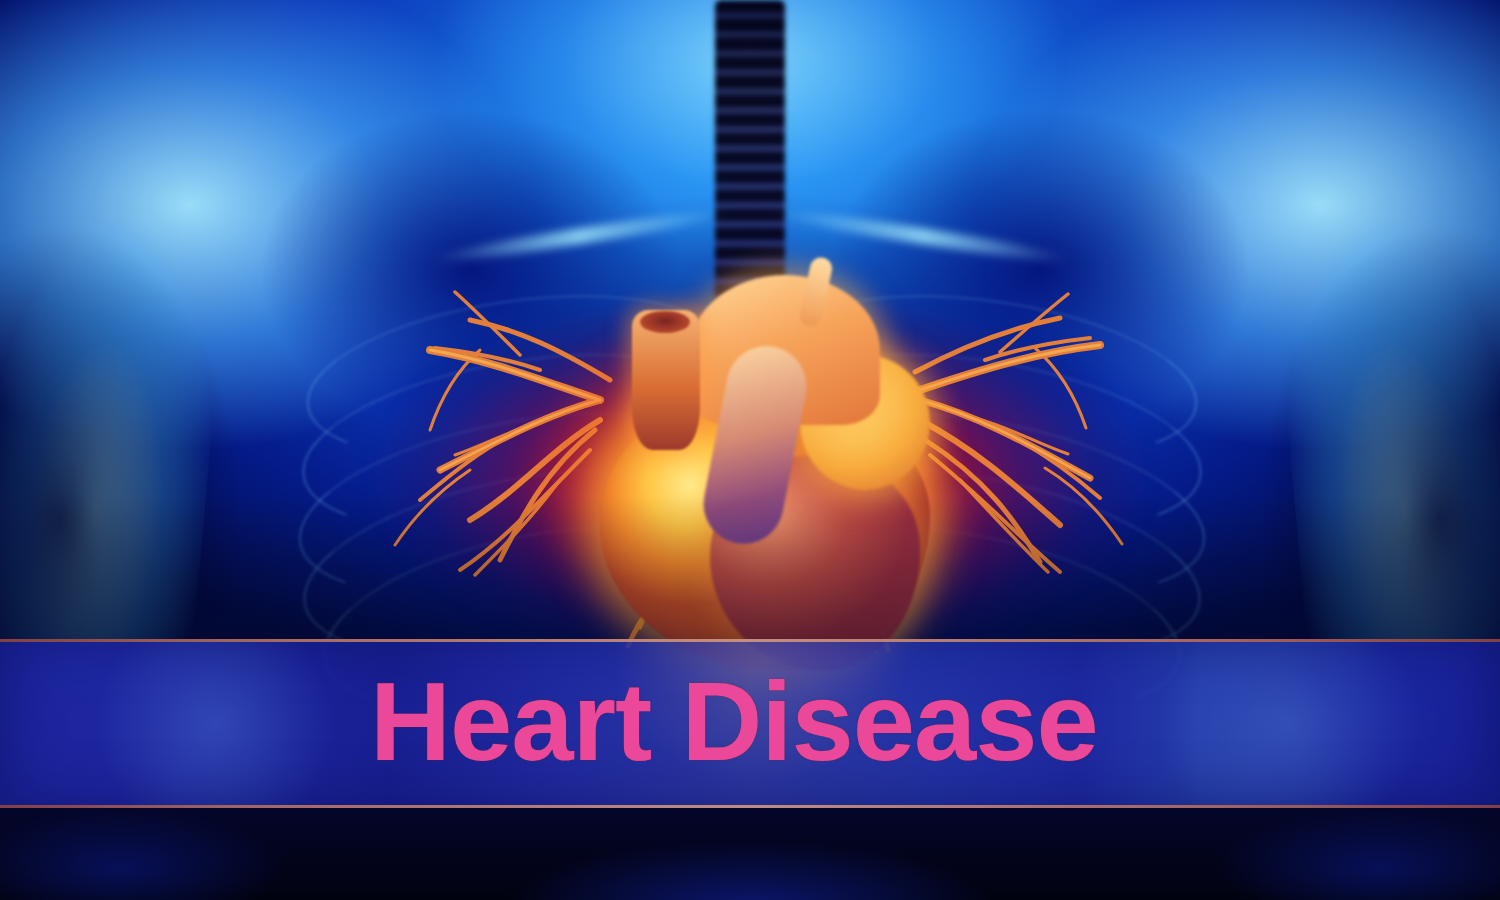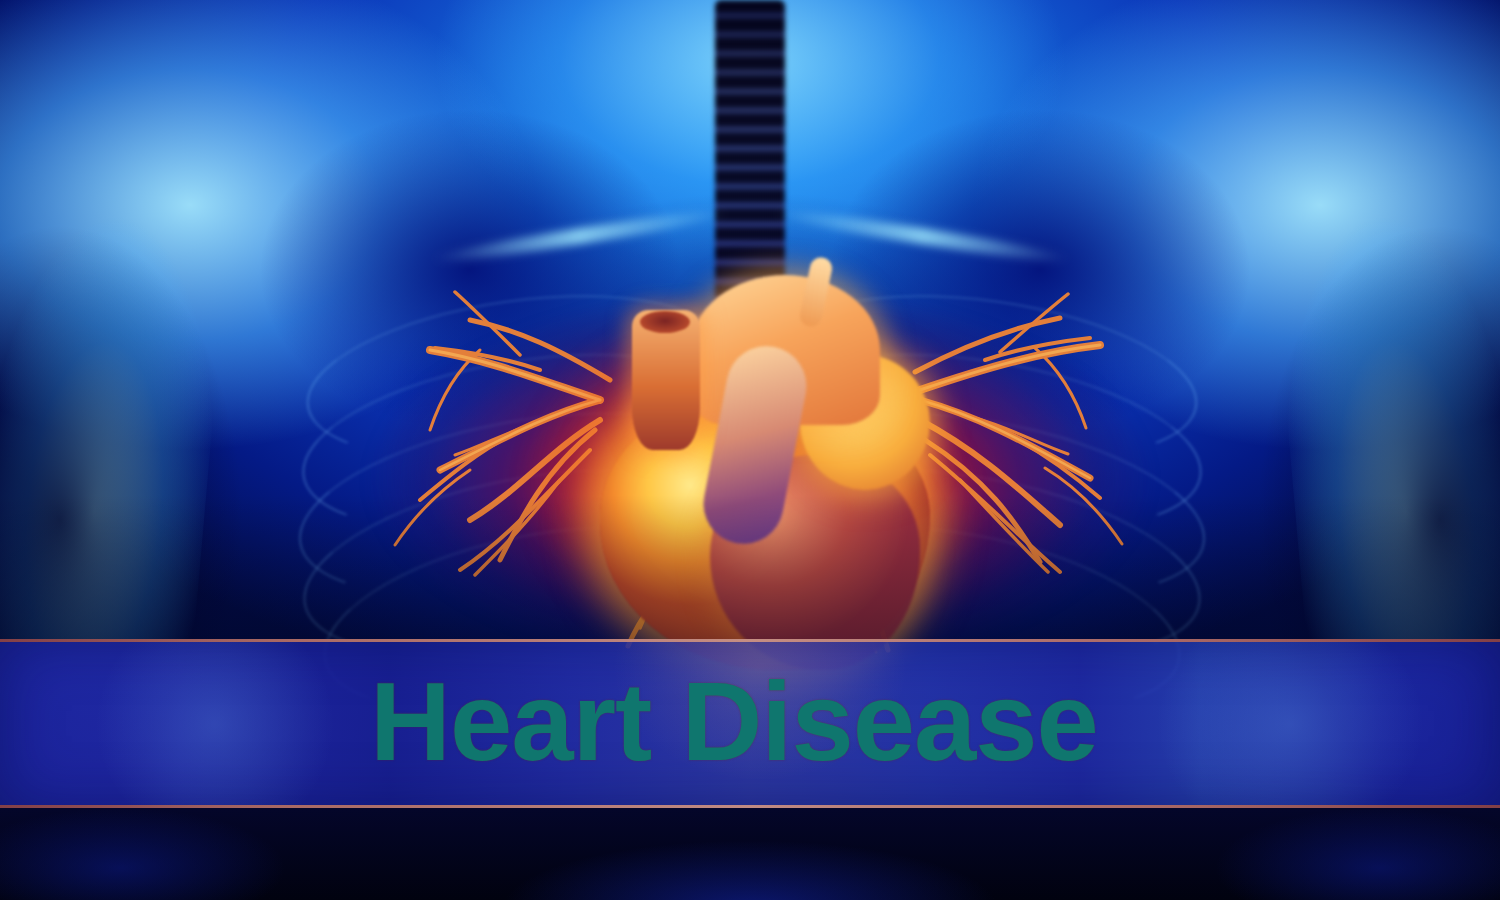--- a/index.html
+++ b/index.html
@@ -161,21 +161,21 @@
   }
   .banner-line{
     position:absolute;left:0;width:1500px;height:3px;
     background:linear-gradient(to right,
       rgba(150,70,60,.85), rgba(196,120,95,.85) 20%, rgba(210,150,130,.9) 50%, rgba(190,110,90,.85) 80%, rgba(150,70,60,.85));
   }
   .banner-line.top{top:639px;}
   .banner-line.bottom{top:805px;}
   .banner-title{
     position:absolute;left:370px;top:657px;width:820px;height:130px;
-    color:#0f766e;font-size:112px;font-weight:bold;letter-spacing:-1px;
+    color:#ec4899;font-size:112px;font-weight:bold;letter-spacing:-1px;
     line-height:130px;white-space:nowrap;
     text-shadow:0 0 2px rgba(120,40,20,.55);
     font-family:"Liberation Sans",sans-serif;
   }
   
   .banner-sheen{
     position:absolute;left:0;top:639px;width:1500px;height:169px;
     background:
       radial-gradient(ellipse 170px 170px at 215px 85px, rgba(120,190,255,.22), rgba(120,190,255,0) 70%),
       radial-gradient(ellipse 190px 170px at 1290px 85px, rgba(120,190,255,.22), rgba(120,190,255,0) 70%),

